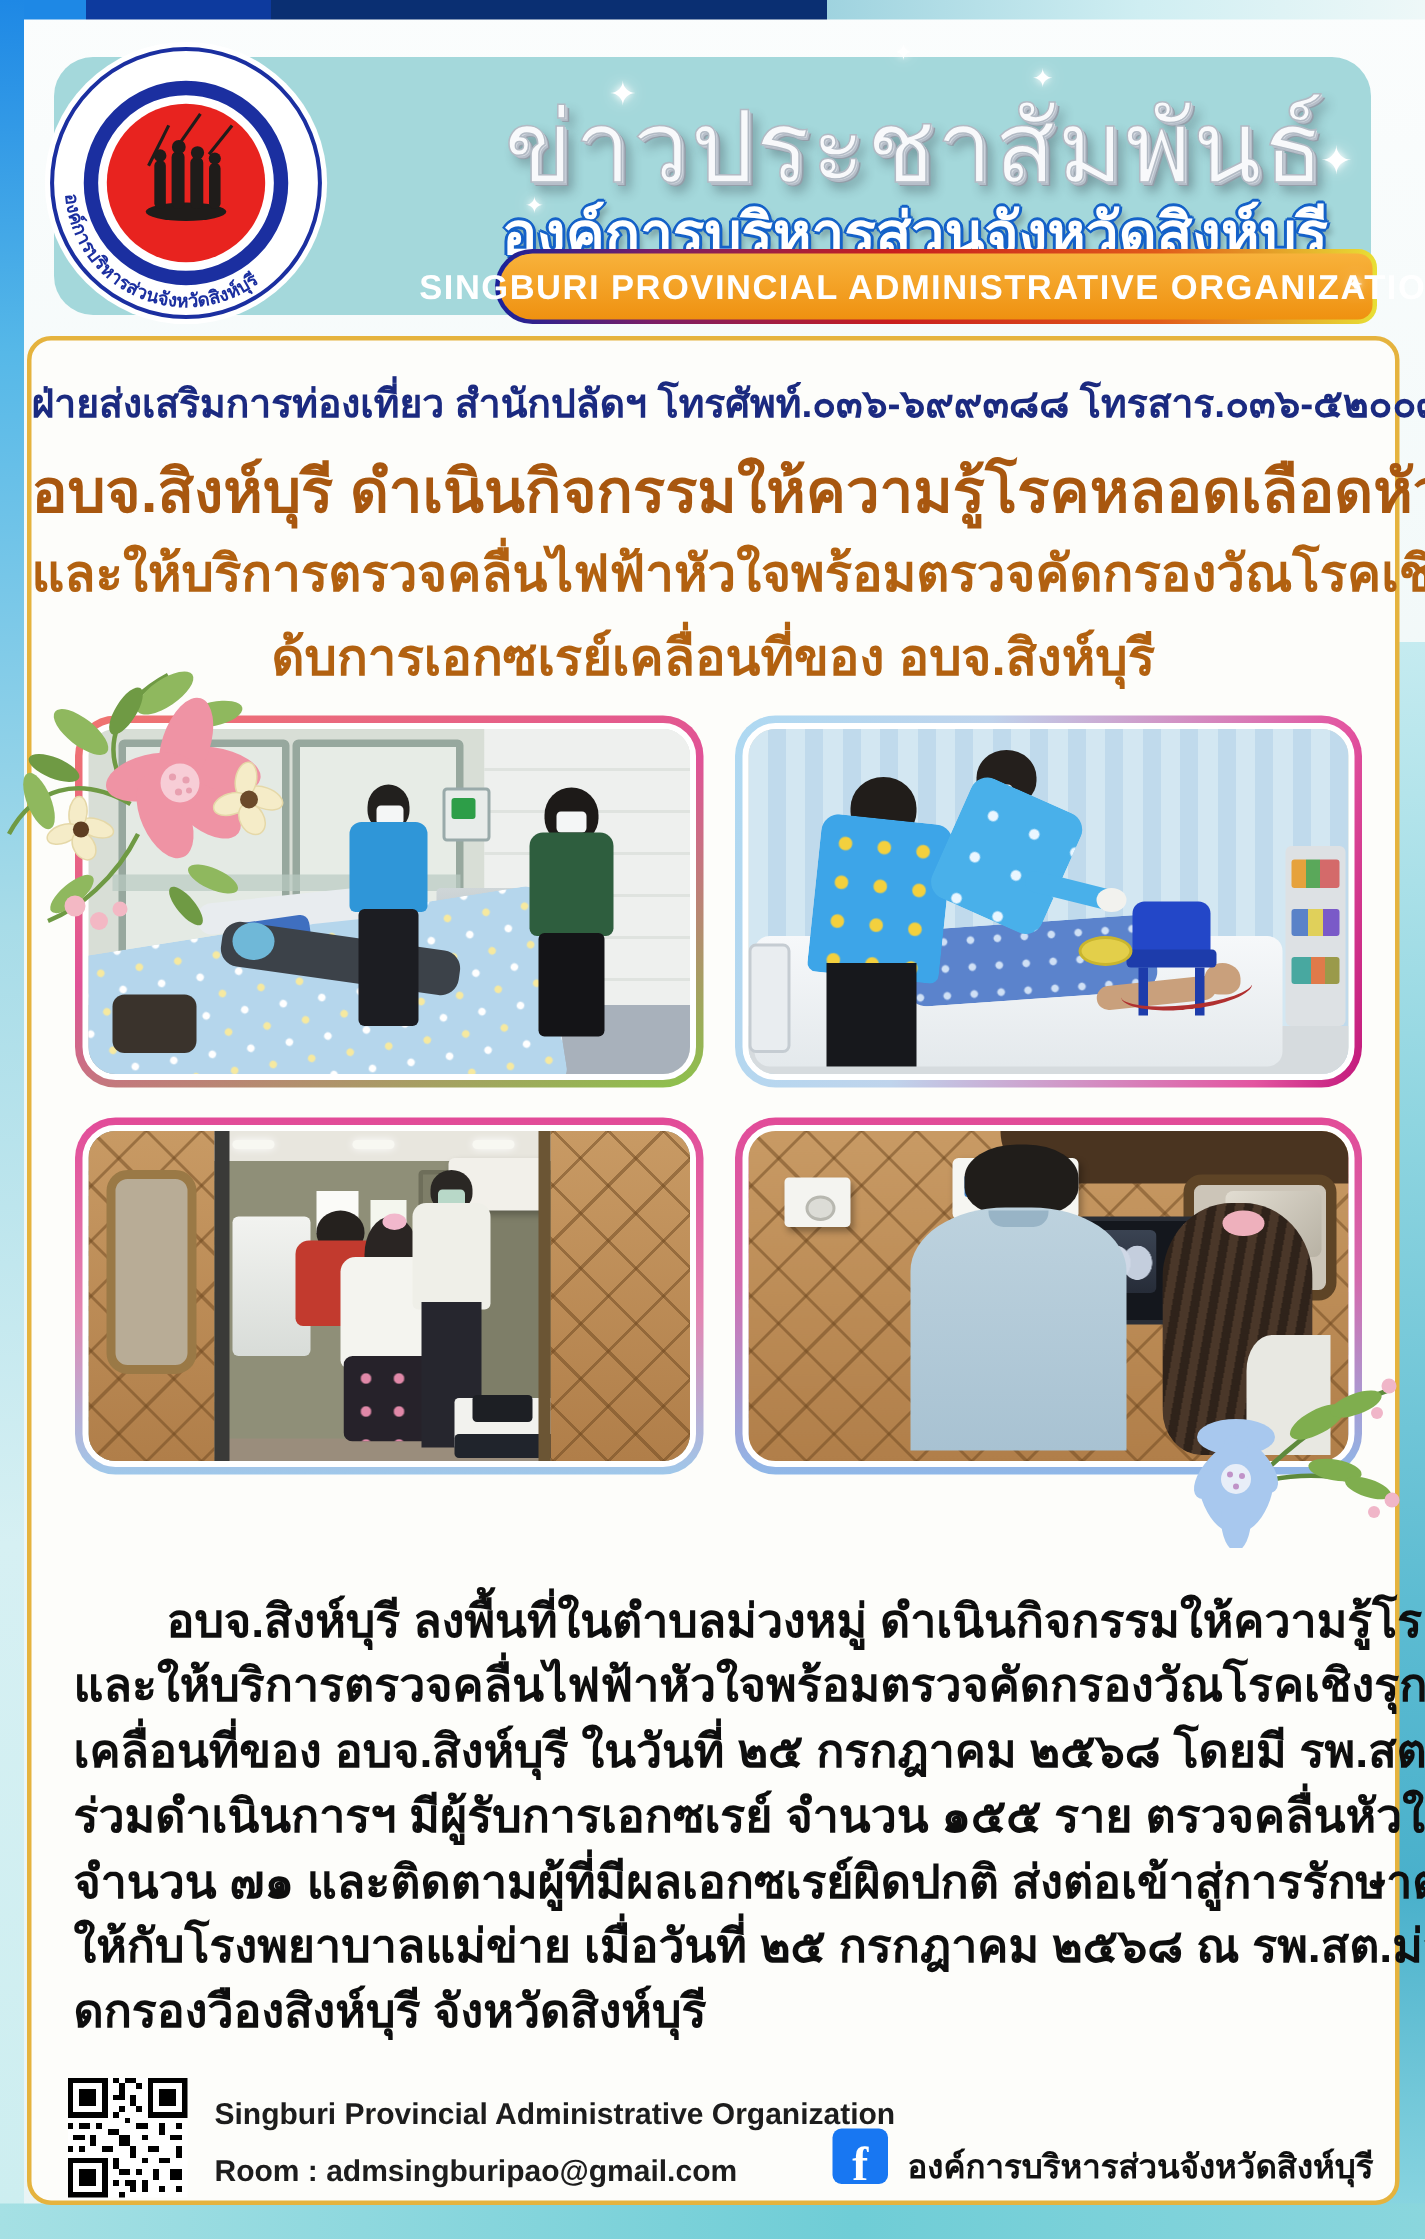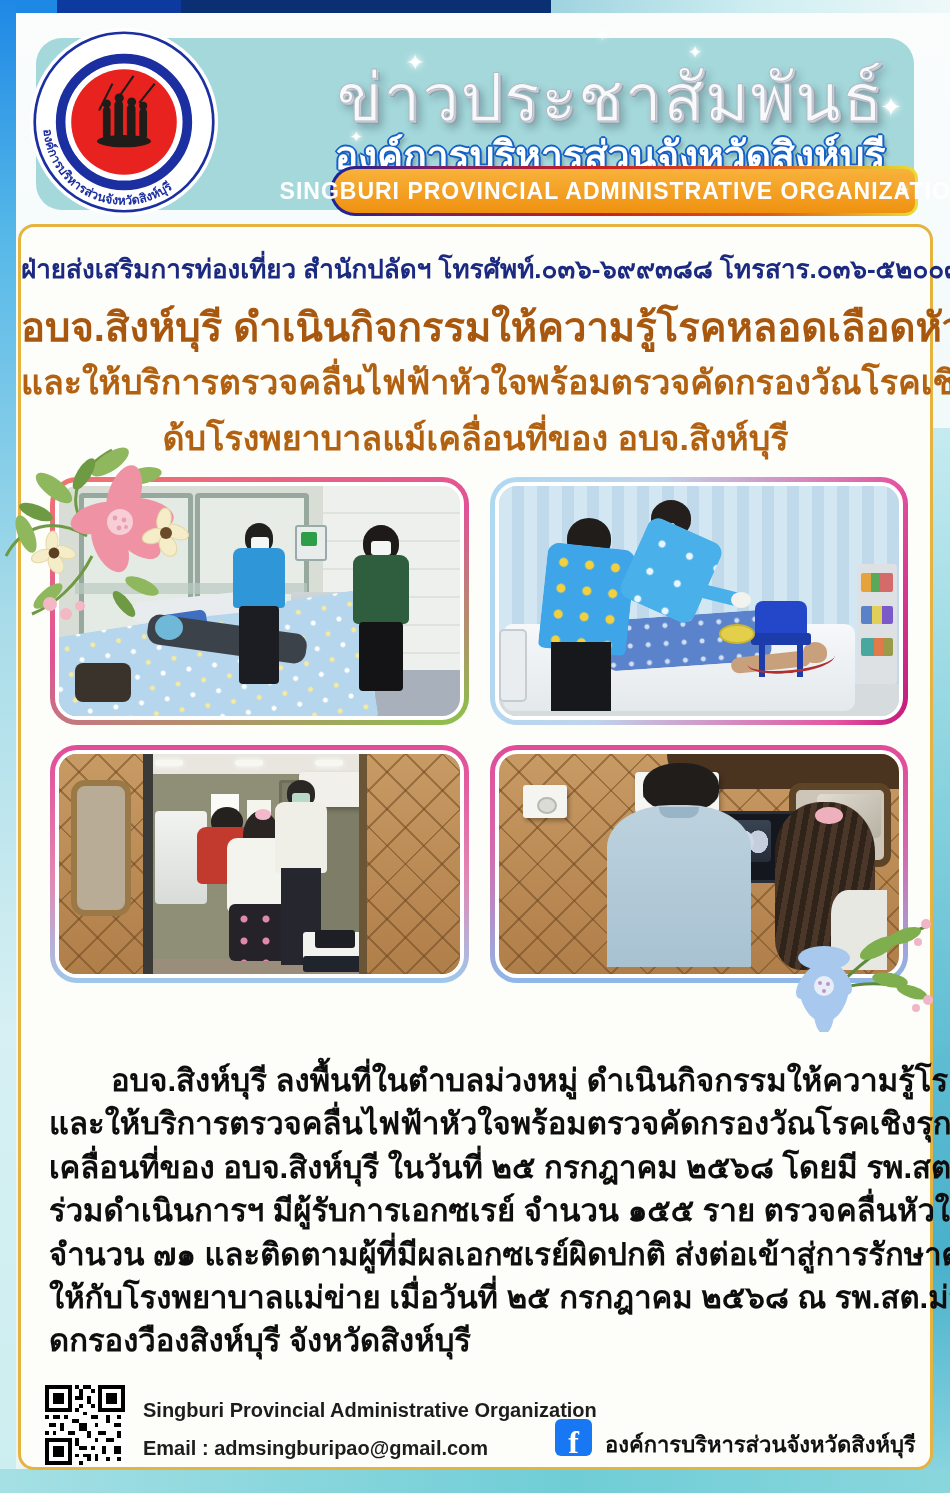--- a/index.html
+++ b/index.html
@@ -242,21 +242,21 @@
   <div class="banner-border">
     <div class="banner-inner">SINGBURI PROVINCIAL ADMINISTRATIVE ORGANIZATION</div>
   </div>
 
   <div class="content-panel">
 
     <div class="contact-line">ฝ่ายส่งเสริมการท่องเที่ยว สำนักปลัดฯ  โทรศัพท์.๐๓๖-๖๙๙๓๘๘ โทรสาร.๐๓๖-๕๒๐๐๓๐</div>
 
     <div class="headline-1">อบจ.สิงห์บุรี  ดำเนินกิจกรรมให้ความรู้โรคหลอดเลือดหัวใจ</div>
     <div class="headline-2">และให้บริการตรวจคลื่นไฟฟ้าหัวใจพร้อมตรวจคัดกรองวัณโรคเชิงรุก</div>
-    <div class="headline-3">ด้บโรงพยาบาลแม์เคลื่อนที่ของ อบจ.สิงห์บุรี</div>
+    <div class="headline-3">ด้บการเอกซเรย์เคลื่อนที่ของ อบจ.สิงห์บุรี</div>
 
     <div class="photos">
 
       <div class="photo-frame f1">
         <div class="photo">
           <div class="s1-wallr"></div>
           <div class="s1-door"></div>
           <div class="s1-door2"></div>
           <div class="s1-sign">Emerge Room</div>
           <div class="s1-stripe"></div>
@@ -426,21 +426,21 @@
             <rect x="10" y="18" width="2" height="1"></rect>
           <rect x="13" y="18" width="1" height="2"></rect>
             <rect x="9" y="20" width="1" height="1"></rect>
             <rect x="16" y="19" width="1" height="1"></rect>
           <rect x="11" y="19" width="1" height="1"></rect>
             <rect x="19" y="19" width="1" height="1"></rect>
         </g>
       </svg>
     </div>
     <div class="footer-org">Singburi Provincial Administrative Organization</div>
-    <div class="footer-email">Email : admsingburipao@gmail.com</div>
+    <div class="footer-email">Room : admsingburipao@gmail.com</div>
     <div class="fb-icon">
       <span>f</span>
     </div>
     <div class="fb-name">องค์การบริหารส่วนจังหวัดสิงห์บุรี</div>
   </div>
 
   <div class="flower-tl">
     <svg viewBox="0 0 238 198" width="238" height="198">
       <g stroke="#6f9a44" stroke-width="3" fill="none">
         <path d="M95 95 C 70 60, 90 30, 120 14"></path>

